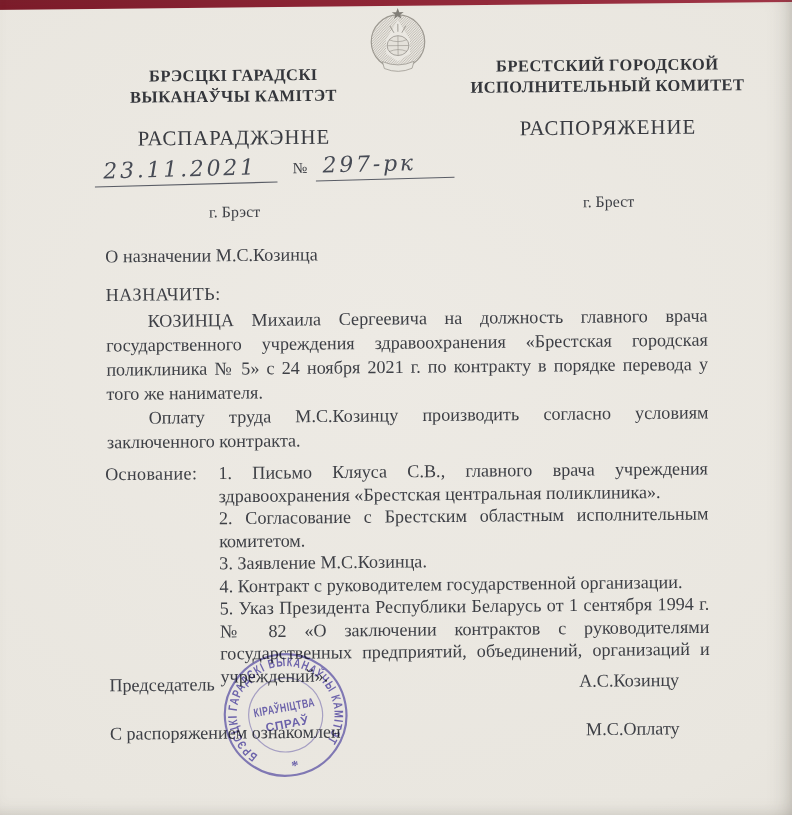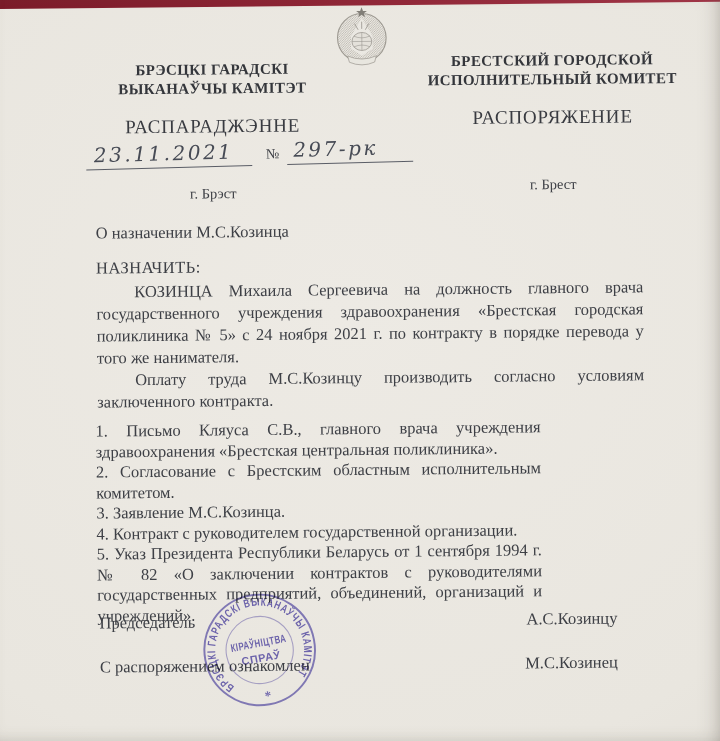--- a/index.html
+++ b/index.html
@@ -111,36 +111,37 @@
 
     <div class="subject">О назначении М.С.Козинца</div>
     <div class="verb">НАЗНАЧИТЬ:</div>
 
     <div class="bodytext">
       <p>КОЗИНЦА Михаила Сергеевича на должность главного врача государственного учреждения здравоохранения «Брестская городская поликлиника № 5» с 24 ноября 2021 г. по контракту в порядке перевода у того же нанимателя.</p>
       <p>Оплату труда М.С.Козинцу производить согласно условиям заключенного контракта.</p>
     </div>
 
     <div class="basis">
+      <div class="basis-label">Основание:</div>
       <div class="basis-items">
         <p class="item">1. Письмо Кляуса С.В., главного врача учреждения здравоохранения «Брестская центральная поликлиника».</p>
         <p class="item">2. Согласование с Брестским областным исполнительным комитетом.</p>
         <p class="item">3. Заявление М.С.Козинца.</p>
         <p class="item">4. Контракт с руководителем государственной организации.</p>
         <p class="item">5. Указ Президента Республики Беларусь от 1 сентября 1994 г. № 82 «О заключении контрактов с руководителями государственных предприятий, объединений, организаций и учреждений».</p>
       </div>
     </div>
 
     <div class="sig-row sig-1">
       <span>Председатель</span>
       <span>А.С.Козинцу</span>
     </div>
     <div class="sig-row sig-2">
       <span>С распоряжением ознакомлен</span>
-      <span>М.С.Козинец</span>
+      <span>М.С.Оплату</span>
     </div>
 
     <div class="stamp">
       <svg viewBox="0 0 120 120" width="130" height="130" aria-hidden="true">
         <circle cx="60" cy="60" r="51" fill="none" stroke="#5b51a3" stroke-width="1.8" opacity="0.85"></circle>
         <circle cx="60" cy="60" r="31" fill="none" stroke="#5b51a3" stroke-width="1" opacity="0.55"></circle>
         <path id="ringPath" d="M31 89 A41 41 0 1 1 89 89" fill="none"></path>
         <text class="ring-text">
           <textPath href="#ringPath" textLength="192" lengthAdjust="spacingAndGlyphs">БРЭСЦКІ ГАРАДСКІ ВЫКАНАЎЧЫ КАМІТЭТ</textPath>
         </text>

